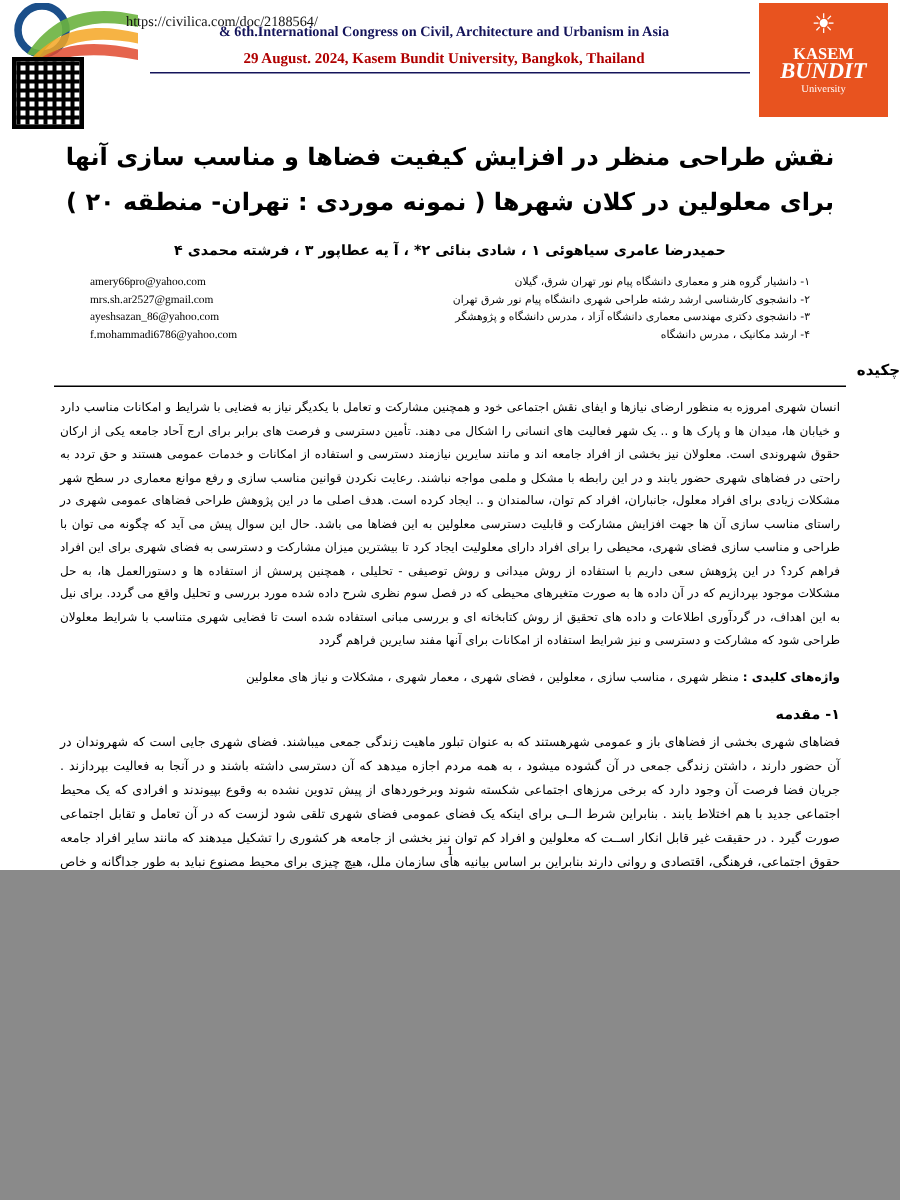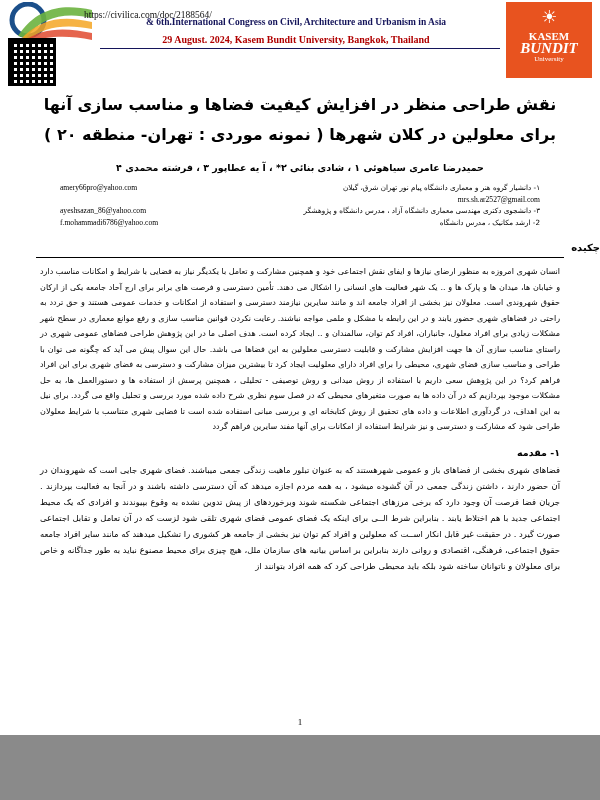--- a/index.html
+++ b/index.html
@@ -3,21 +3,21 @@
 <meta charset="utf-8">
 <style>
   html, body {
     margin: 0;
     padding: 0;
     background: #8a8a8a;
   }
   .page {
     position: relative;
     width: 600px;
-    height: 735px;
+    height: 580px;
     background: #ffffff;
     overflow: hidden;
     font-family: "DejaVu Sans", "Liberation Sans", sans-serif;
     box-sizing: border-box;
   }
 
   
   .header {
     position: relative;
     height: 84px;
@@ -277,34 +277,39 @@
   <div class="title">نقش طراحی منظر در افزایش کیفیت فضاها و مناسب سازی آنها برای معلولین در کلان شهرها ( نمونه موردی : تهران- منطقه ۲۰ )</div>
 
   <div class="authors">حمیدرضا عامری سیاهوئی ۱ ، شادی بنائی ۲* ، آ یه عطاپور ۳ ، فرشته محمدی ۴</div>
 
   <div class="affil">
     <div class="row">
       <span>۱- دانشیار گروه هنر و معماری دانشگاه پیام نور تهران شرق، گیلان</span>
       <span class="email">amery66pro@yahoo.com</span>
     </div>
     <div class="row">
+      <span>۲- دانشجوی کارشناسی ارشد رشته طراحی شهری دانشگاه پیام نور شرق تهران</span>
       <span class="email">mrs.sh.ar2527@gmail.com</span>
     </div>
     <div class="row">
       <span>۳- دانشجوی دکتری مهندسی معماری دانشگاه آزاد ، مدرس دانشگاه و پژوهشگر</span>
       <span class="email">ayeshsazan_86@yahoo.com</span>
     </div>
     <div class="row">
-      <span>2- ارشد مکانیک ، مدرس دانشگاه</span>
+      <span>۴- ارشد مکانیک ، مدرس دانشگاه</span>
       <span class="email">f.mohammadi6786@yahoo.com</span>
     </div>
   </div>
 
   <div class="sec-head">چکیده</div>
   <div class="hr-thin"></div>
   <div class="abstract">انسان شهری امروزه به منظور ارضای نیازها و ایفای نقش  اجتماعی خود و همچنین مشارکت و تعامل با یکدیگر نیاز به فضایی با شرایط و امکانات مناسب دارد و خیابان ها، میدان ها و پارک ها و .. یک شهر فعالیت های انسانی را اشکال می دهند. تأمین دسترسی و فرصت های برابر برای ارج آحاد جامعه یکی از ارکان حقوق شهروندی است. معلولان نیز بخشی از افراد جامعه اند و مانند سایرین نیازمند دسترسی  و استفاده از امکانات و خدمات عمومی هستند و حق تردد به راحتی در فضاهای شهری حضور یابند و در این رابطه با مشکل و ملمی مواجه نباشند. رعایت نکردن قوانین مناسب سازی و رفع موانع معماری در سطح شهر مشکلات زیادی برای افراد معلول، جانباران، افراد کم توان، سالمندان و .. ایجاد کرده است. هدف اصلی ما در این پژوهش طراحی فضاهای عمومی شهری در راستای مناسب سازی آن ها جهت افزایش مشارکت و قابلیت دسترسی معلولین به این فضاها می باشد. حال این سوال پیش می آید که چگونه می توان با طراحی و مناسب سازی فضای شهری، محیطی را برای افراد دارای معلولیت ایجاد کرد تا بیشترین میزان مشارکت و دسترسی به فضای شهری برای این افراد فراهم کرد؟ در این پژوهش سعی داریم با استفاده از روش میدانی و روش توصیفی - تحلیلی ، همچنین پرسش از استفاده ها و دستورالعمل ها، به حل مشکلات موجود بپردازیم که در آن داده ها به صورت متغیرهای محیطی که در فصل سوم نظری شرح داده شده مورد بررسی و تحلیل واقع می گردد. برای نیل به این اهداف، در گردآوری اطلاعات و داده های تحقیق از روش کتابخانه ای و بررسی مبانی استفاده شده است تا فضایی شهری متناسب با شرایط معلولان طراحی شود که مشارکت و دسترسی و نیز شرایط استفاده از امکانات برای آنها مفند سایرین فراهم گردد</div>
 
+  <div class="keywords">
+    <b>واژه‌های کلیدی :</b>
+    <span>منظر شهری ، مناسب سازی ، معلولین ، فضای شهری ، معمار شهری ، مشکلات و نیاز های معلولین</span>
+  </div>
 
   <div class="h2">۱- مقدمه</div>
   <div class="body-text">فضاهای شهری بخشی از فضاهای باز و عمومی شهرهستند که به عنوان تبلور ماهیت زندگی  جمعی میباشند. فضای شهری جایی است که شهروندان در آن حضور دارند ، داشتن زندگی جمعی در آن گشوده میشود ، به همه مردم اجازه میدهد که آن دسترسی داشته باشند و در آنجا به فعالیت بپردازند . جریان فضا فرصت آن وجود دارد که برخی مرزهای اجتماعی شکسته شوند وبرخوردهای از پیش تدوین نشده به وقوع بپیوندند و افرادی که یک محیط اجتماعی جدید با هم اختلاط یابند . بنابراین شرط الــی برای اینکه یک فضای عمومی  فضای شهری تلقی شود لزست که در آن تعامل و تقابل اجتماعی صورت گیرد . در حقیقت غیر قابل انکار اســت که معلولین و افراد کم توان نیز بخشی از جامعه هر کشوری را تشکیل میدهند که مانند سایر افراد جامعه حقوق اجتماعی، فرهنگی، اقتصادی و روانی دارند بنابراین بر اساس بیانیه های سازمان ملل، هیچ چیزی برای محیط مصنوع نباید به طور جداگانه و خاص برای معلولان و ناتوانان ساخته شود بلکه باید محیطی طراحی کرد که همه افراد بتوانند از</div>
 
   <div class="pagenum">1</div>
 </div>
 
 </body></html>

